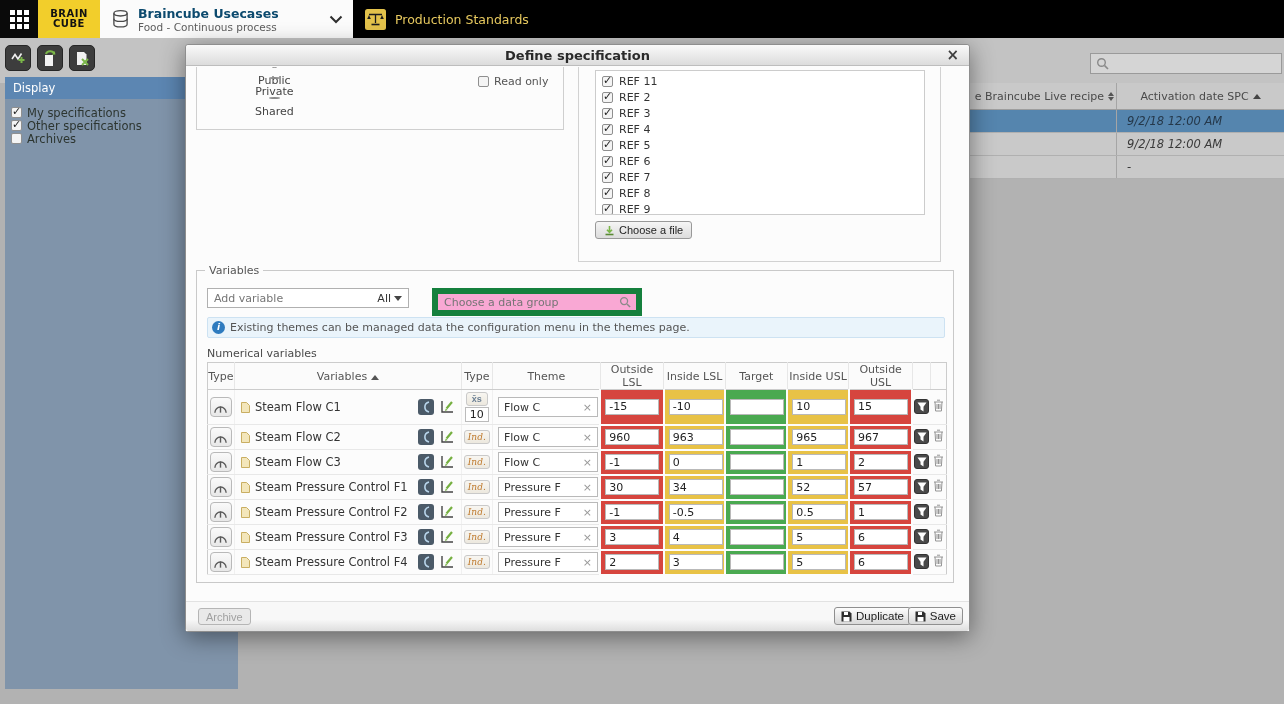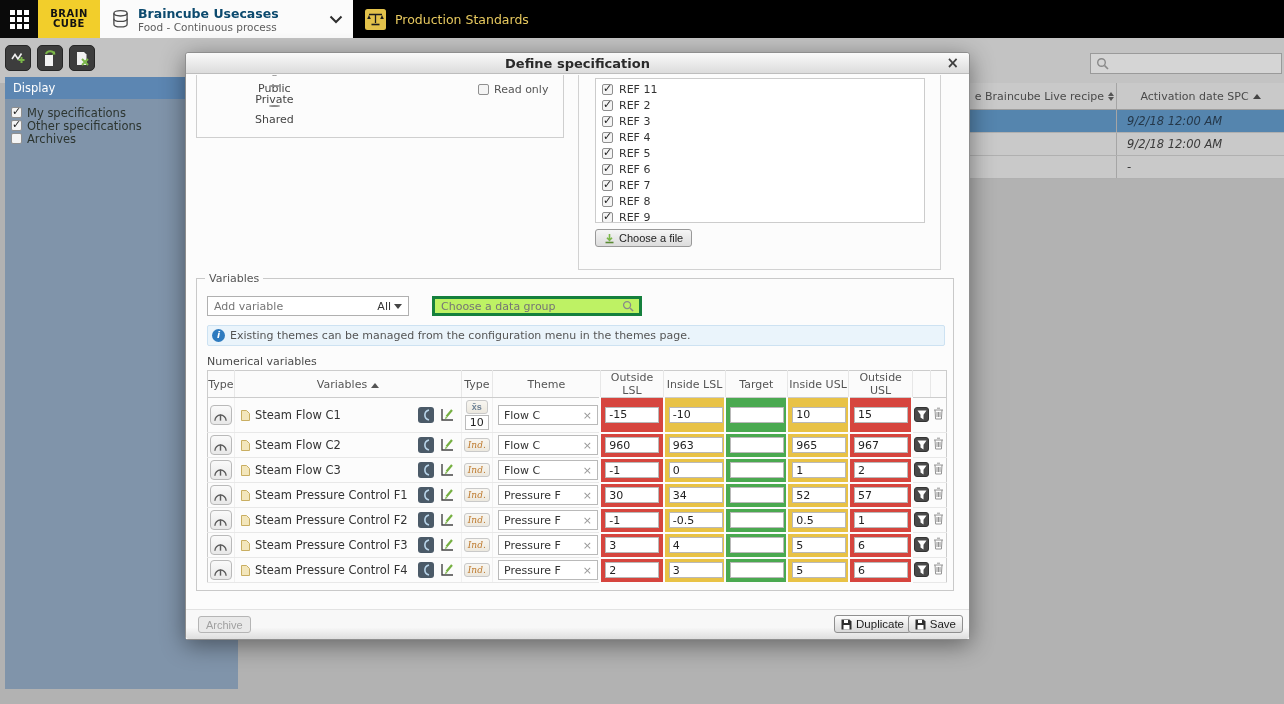--- a/index.html
+++ b/index.html
@@ -44,21 +44,21 @@
   .side-filters { padding:7px 0 0 6px; }
   .filter-item { display:flex; align-items:center; gap:5px; height:13px; font-size:11.5px; color:#2c3530; }
 
   
   .cb { width:11px; height:11px; min-width:11px; border:1px solid #8f8f8f; background:#f4f4f4; border-radius:2px; position:relative; display:inline-block; }
   .cb.checked::after { content:"✓"; position:absolute; left:0px; top:-3px; font-size:11px; font-weight:bold; color:#222; }
   .radio { width:11px; height:11px; min-width:11px; border:1px solid #8a8a8a; border-radius:50%; background:#fff; display:inline-block; }
   .radio.selected::after { content:""; display:block; width:5px; height:5px; margin:2px; border-radius:50%; background:#8a5a5a; }
 
   
-  .modal { position:absolute; left:185px; top:52px; width:785px; height:588px; background:#fcfcfc; border:1px solid #8e8e8e; border-radius:3px; box-shadow:0 5px 24px rgba(0,0,0,.45); z-index:100; }
+  .modal { position:absolute; left:185px; top:44px; width:785px; height:588px; background:#fcfcfc; border:1px solid #8e8e8e; border-radius:3px; box-shadow:0 5px 24px rgba(0,0,0,.45); z-index:100; }
   .modal-titlebar { height:21px; background:linear-gradient(#fafafa,#dcdcdc); border-bottom:1px solid #bdbdbd; position:relative; text-align:center; font-size:13px; font-weight:bold; color:#2a2a2a; line-height:21px; border-radius:3px 3px 0 0; }
   .modal-close { position:absolute; right:10px; top:0; font-size:15px; font-weight:bold; color:#3f3f3f; line-height:21px; cursor:pointer; }
   .modal-body { position:absolute; left:0; right:0; top:22px; bottom:0; overflow:hidden; background:#fcfcfc; }
 
   .share-box { position:absolute; left:10px; top:-9px; width:368px; height:72px; border:1px solid #cfcfcf; }
   .share-title { position:absolute; left:24px; top:-3px; font-size:11px; color:#666; }
   .share-opts { position:absolute; left:58px; top:-2px; display:flex; flex-direction:column; }
   .share-opt { height:20px; display:flex; align-items:center; gap:6px; font-size:11px; color:#444;flex-direction:column; }
   .readonly { position:absolute; left:281px; top:16px; display:flex; align-items:center; gap:5px; font-size:11px; color:#555; }
 
@@ -66,21 +66,21 @@
   .ref-list { position:absolute; left:16px; top:11px; width:330px; height:145px; background:#fff; border:1px solid #ccc; overflow:hidden; padding-top:2px; }
   .ref-item { height:16px; display:flex; align-items:center; gap:6px; padding-left:6px; font-size:11px; color:#333; }
   .choose-file { position:absolute; left:16px; top:162px; height:18px; display:flex; align-items:center; gap:4px; padding:0 8px; background:linear-gradient(#f5f5f5,#dcdcdc); border:1px solid #999; border-radius:3px; font-size:11px; color:#222; }
 
   .vars-fs { position:absolute; left:10px; top:203px; width:758px; height:313px; border:1px solid #c9c9c9; }
   .vars-legend { position:absolute; top:-7px; left:8px; background:#fcfcfc; padding:0 4px; font-size:11px; color:#555; }
   .add-var { position:absolute; left:10px; top:17px; width:202px; height:20px; background:#fff; border:1px solid #b0b0b0; display:flex; align-items:center; }
   .add-var input { flex:1; min-width:0; border:0; outline:0; padding:0 6px; font:11px "DejaVu Sans",sans-serif; color:#333; background:transparent; }
   .all-dd { display:flex; align-items:center; gap:3px; padding-right:6px; font-size:11px; color:#333; }
   .caret-down { width:0; height:0; border-left:4px solid transparent; border-right:4px solid transparent; border-top:5px solid #444; display:inline-block; }
-  .data-group { position:absolute; left:235px; top:17px; width:210px; height:20px; background:#bef264; border:3px solid #15803d; display:flex; align-items:center; }
+  .data-group { position:absolute; left:235px; top:17px; width:210px; height:28px; background:#f9a8d4; border:6px solid #15803d; display:flex; align-items:center; }
   .data-group input { flex:1; min-width:0; border:0; outline:0; padding:0 6px; font:11px "DejaVu Sans",sans-serif; color:#333; background:transparent; }
   .data-group .mag { padding-right:5px; display:flex; }
   .info-bar { position:absolute; left:10px; top:46px; width:738px; height:21px; background:#eaf4fb; border:1px solid #cde2f2; border-radius:2px; display:flex; align-items:center; gap:5px; padding-left:4px; font-size:11px; color:#555; }
   .info-ico { width:13px; height:13px; min-width:13px; border-radius:50%; background:#2e7bbf; color:#fff; font-size:9px; font-weight:bold; font-style:italic; text-align:center; line-height:13px; }
   .num-label { position:absolute; left:10px; top:76px; font-size:11px; color:#4a4a4a; }
 
   .var-table { position:absolute; left:10px; top:91px; width:740px; border-collapse:collapse; font-size:11px; border:1px solid #ccc; }
   .var-table th { height:18px; font-weight:normal; color:#555; background:#fbfbfb; border-bottom:1px solid #ccc; border-right:1px solid #e7e7e7; text-align:center; }
   .var-table th:last-child { border-right:0; }
   .var-table td { height:25px; border-bottom:1px solid #e8e8e8; padding:0; }
@@ -351,21 +351,21 @@
         <span class="mag">
           <svg width="12" height="12" viewBox="0 0 13 13">
               <circle cx="5.5" cy="5.5" r="3.8" fill="none" stroke="#8a8a8a" stroke-width="1.4"></circle>
               <path d="M8.6 8.6 L12 12" stroke="#8a8a8a" stroke-width="1.6"></path>
             </svg>
         </span>
       </div>
 
       <div class="info-bar">
         <span class="info-ico">i</span>
-        <span>Existing themes can be managed from the configuration menu in the themes page.</span>
+        <span>Existing themes can be managed data the configuration menu in the themes page.</span>
       </div>
 
       <div class="num-label">Numerical variables</div>
 
       <table class="var-table">
         <colgroup>
           <col style="width:27px">
             <col style="width:224px">
             <col style="width:32px">
             <col style="width:108px">

